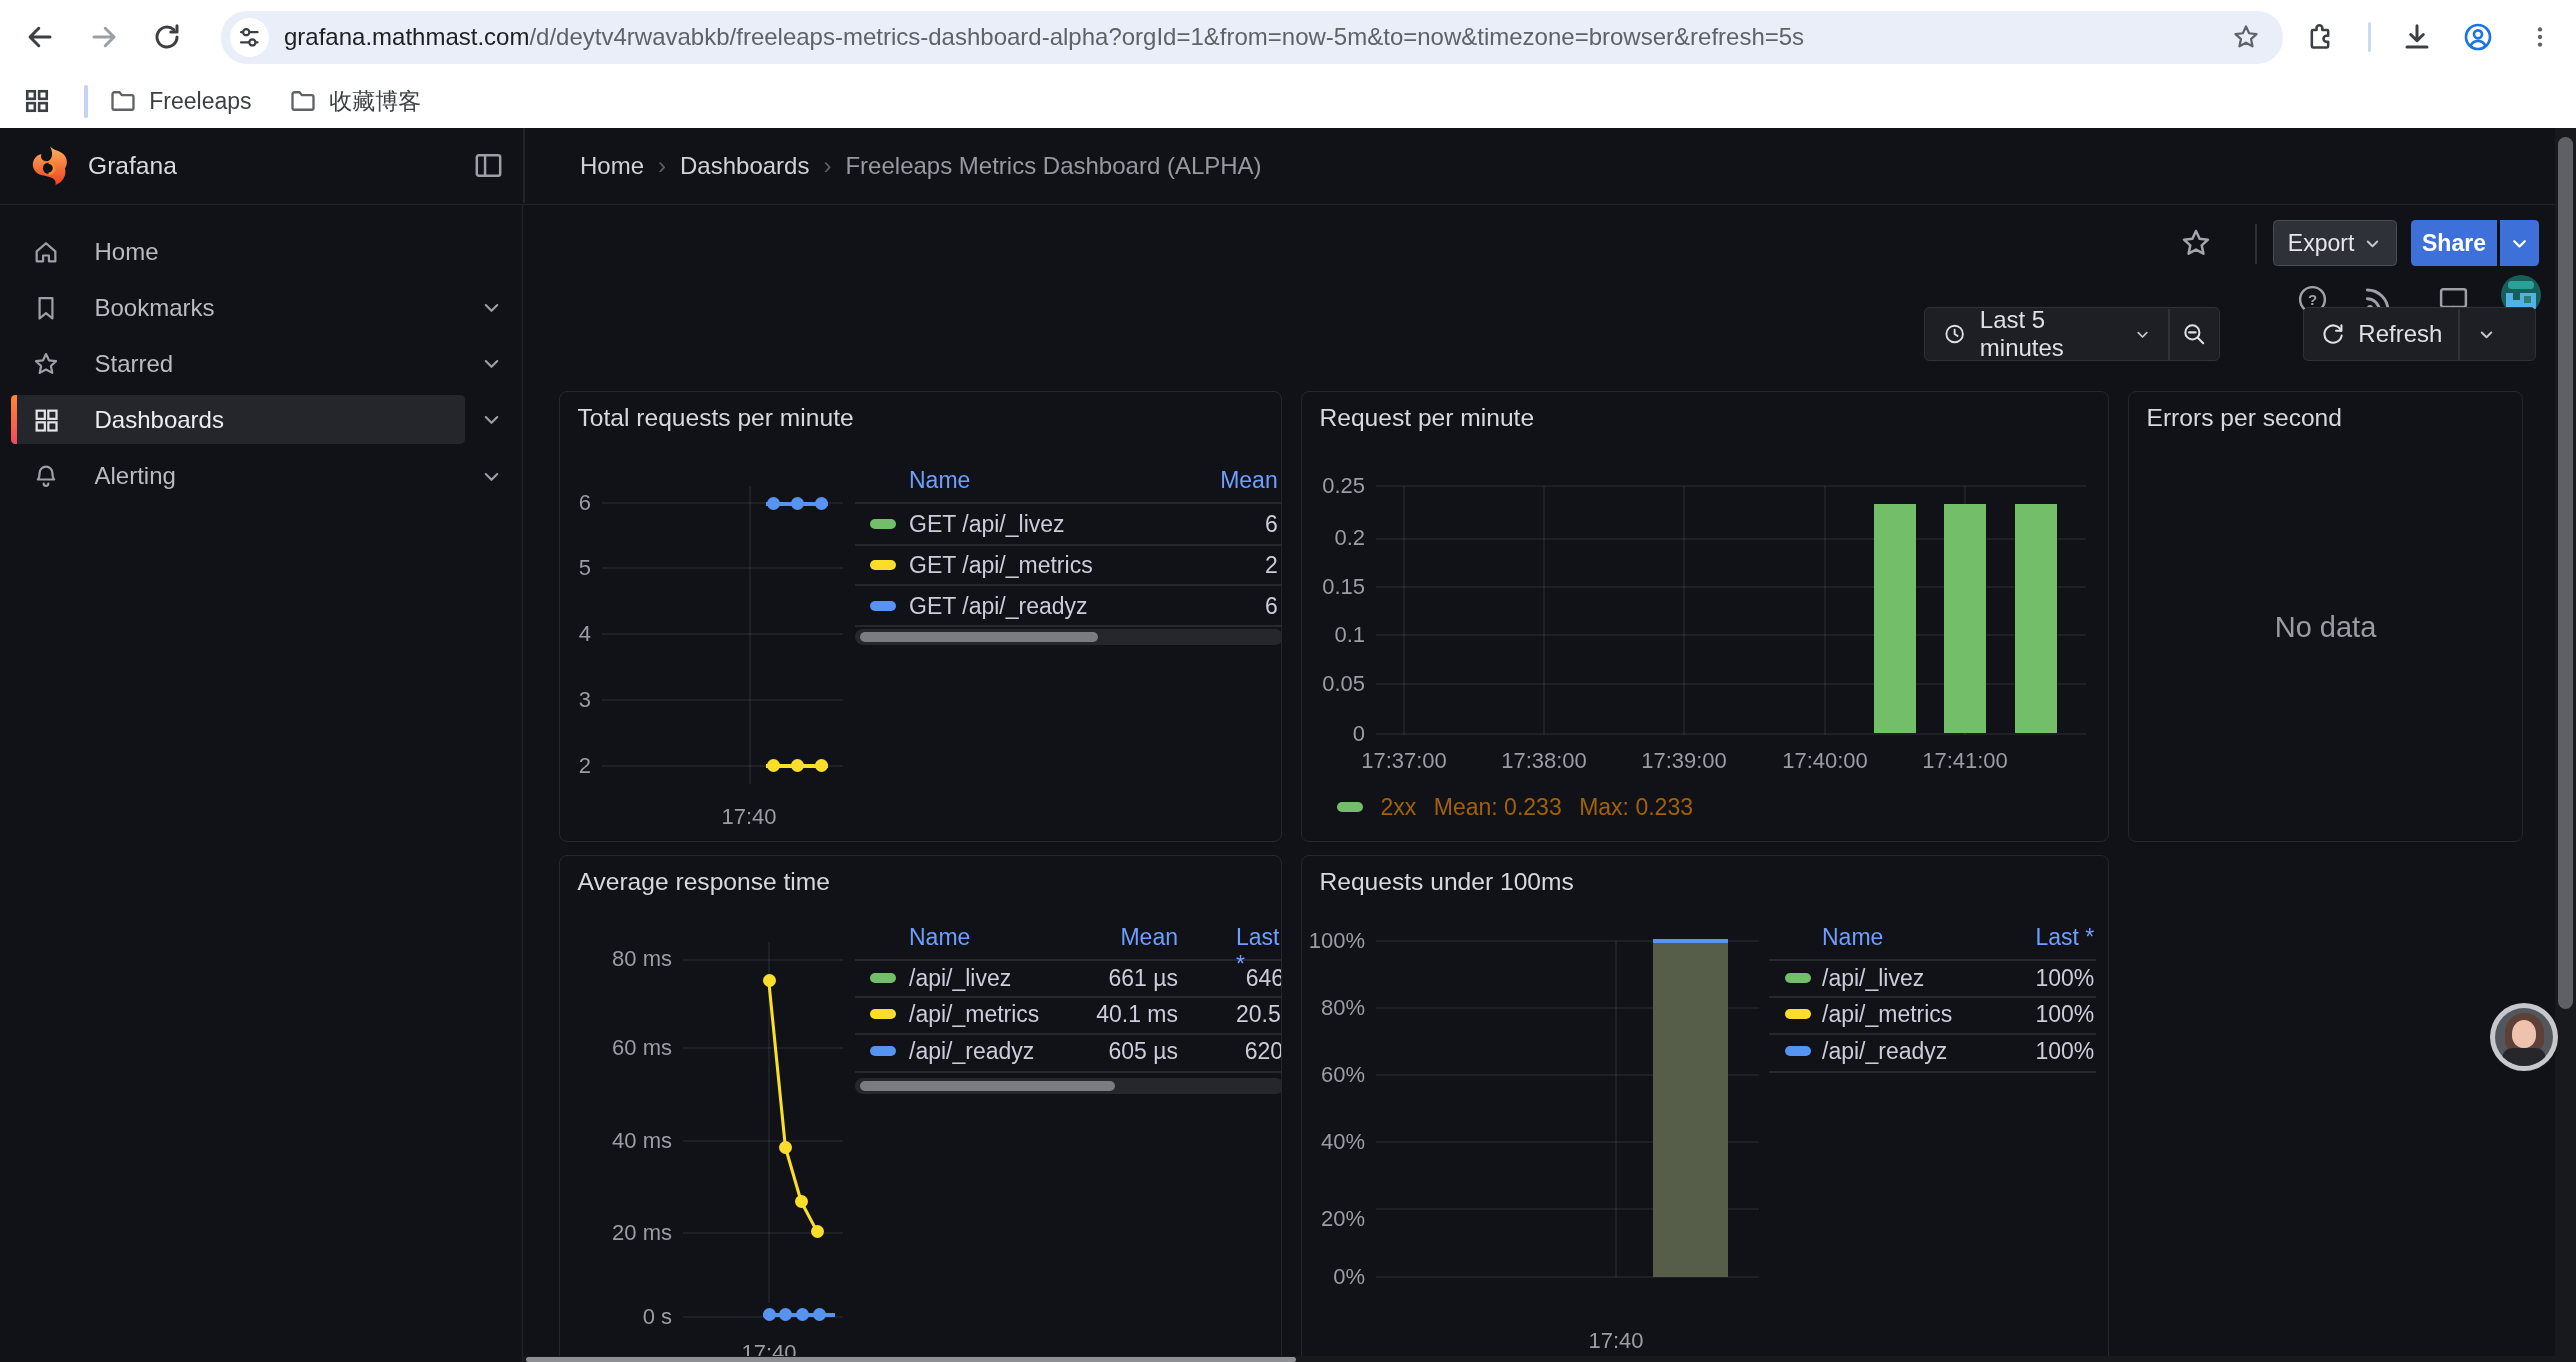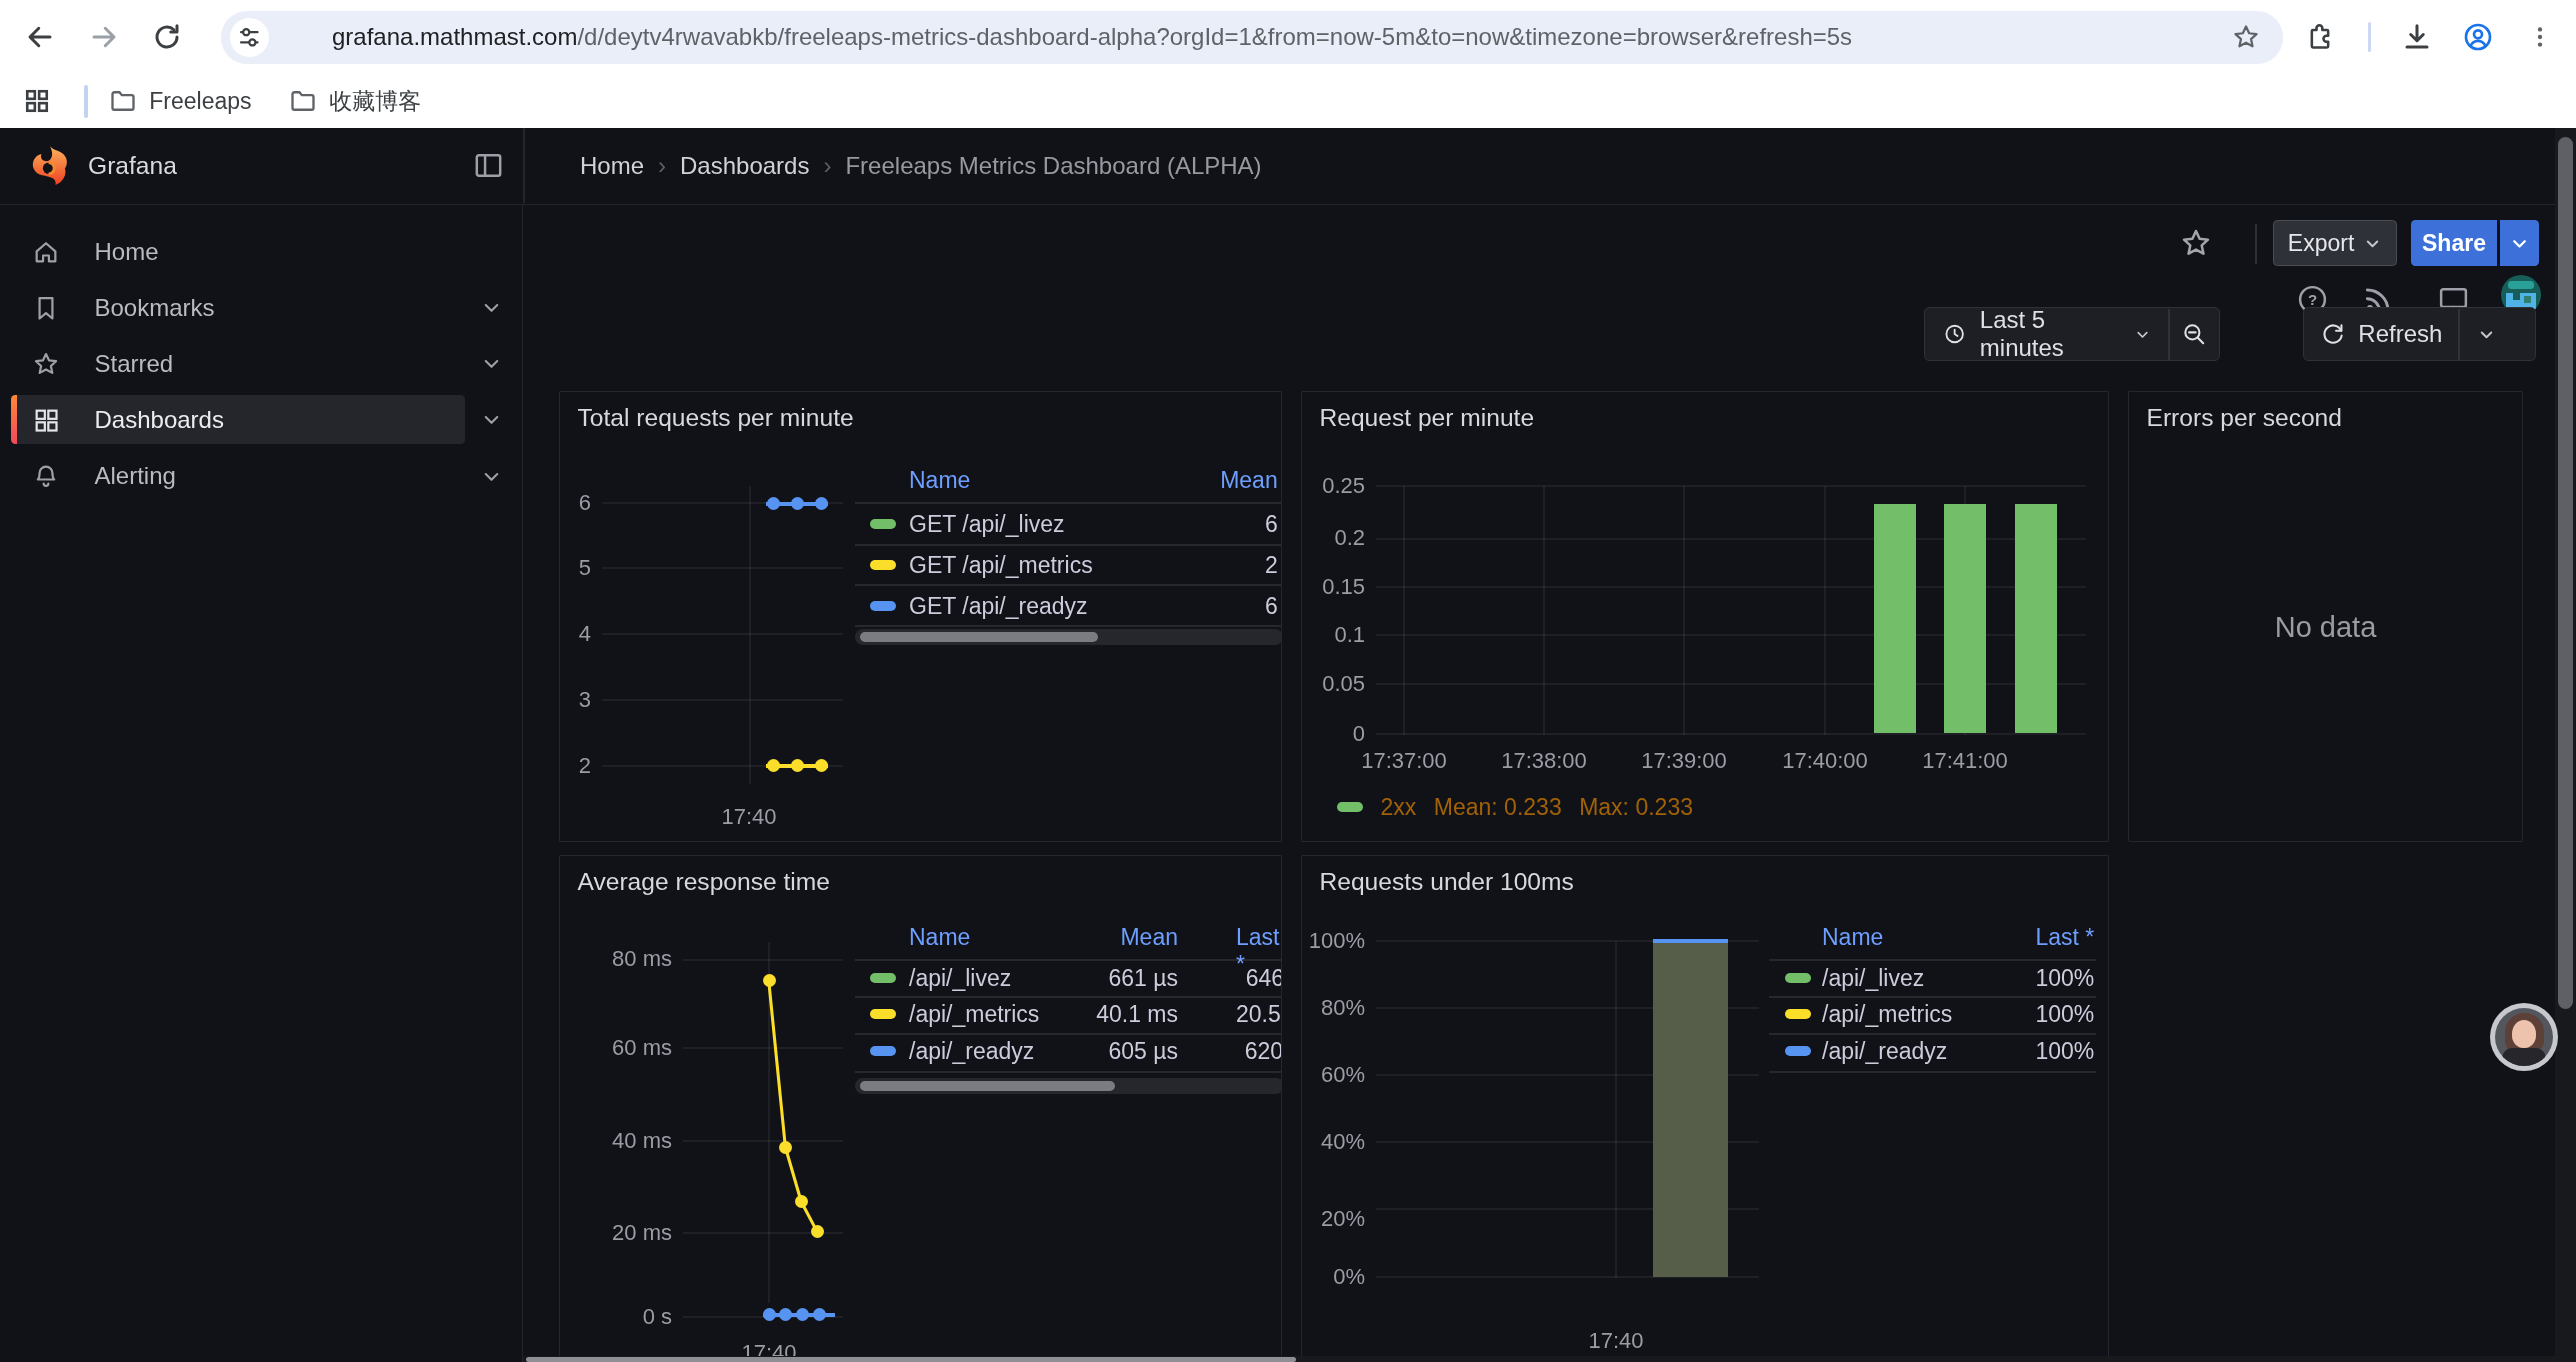--- a/index.html
+++ b/index.html
@@ -6,21 +6,21 @@
   *{box-sizing:border-box;font-family:"Liberation Sans",sans-serif;}
   .stage{position:relative;width:2576px;height:1363px;background:#111217;overflow:hidden;}
   .abs{position:absolute;}
 
   
   .chrome{position:absolute;left:0;top:0;width:2576px;height:128px;background:#ffffff;}
   .nav-btn{position:absolute;width:49px;height:49px;top:12.3px;border-radius:50%;display:flex;align-items:center;justify-content:center;}
   .urlbar{position:absolute;left:221px;top:10.5px;width:2062px;height:53px;border-radius:26px;background:#e9eef8;display:flex;align-items:center;}
   .tune-chip{position:absolute;left:8.8px;top:7px;width:39px;height:39px;border-radius:50%;background:#ffffff;display:flex;align-items:center;justify-content:center;}
   .url-text{position:absolute;left:63px;top:0;height:53px;display:flex;align-items:center;font-size:24px;white-space:nowrap;overflow:hidden;width:1911px;}
-  .u-dom{color:#202124;margin-left:48px;}
+  .u-dom{color:#202124;}
   .u-path{color:#5f6368;}
   .cap-star{position:absolute;right:23px;top:12.3px;}
   .bkbar{position:absolute;left:0;top:74px;width:2576px;height:54px;background:#ffffff;}
   .bk-item{position:absolute;top:7px;height:40px;display:flex;align-items:center;gap:12.3px;color:#3c4043;font-size:23px;}
   .bk-div{position:absolute;left:84px;top:10.5px;width:3.5px;height:33px;background:#c3d3f0;border-radius:1.8px;}
 
   
   .gheader{position:absolute;left:0;top:128px;width:2576px;height:77px;background:#111217;border-bottom:1.8px solid #22252b;}
   .brand-text{position:absolute;left:88px;top:0;height:75px;display:flex;align-items:center;font-size:24.6px;color:#d9dade;}
   .vline-hdr{position:absolute;left:523px;top:0;width:1.8px;height:75px;background:#22252b;}
@@ -43,21 +43,21 @@
   .side-chev{position:absolute;left:480px;width:23px;height:23px;}
 
   .subbar-div{position:absolute;left:2255px;top:224px;width:1.8px;height:40px;background:#2e3036;}
   .btn-export{position:absolute;left:2273px;top:220px;width:124px;height:46px;border-radius:4.4px;background:#2f3138;border:1.8px solid #4b4d55;display:flex;align-items:center;justify-content:center;gap:8.8px;color:#e6e7ec;font-size:23px;}
   .btn-share{position:absolute;left:2411px;top:220px;width:86px;height:46px;border-radius:4.4px 0 0 4.4px;background:#3d71d9;display:flex;align-items:center;justify-content:center;color:#fff;font-size:23px;font-weight:700;}
   .btn-share-chev{position:absolute;left:2500px;top:220px;width:39px;height:46px;border-radius:0 4.4px 4.4px 0;background:#3d71d9;display:flex;align-items:center;justify-content:center;}
 
   .tgroup{position:absolute;top:307px;height:54px;border:1.8px solid #2f3237;border-radius:5.3px;background:#1d1f25;display:flex;align-items:center;color:#dfe0e5;font-size:24px;}
   .tg-div{width:1.8px;height:51px;background:#2f3237;}
 
-  .panel{position:absolute;background:#111217;border:1.8px solid #25272e;border-radius:1px;overflow:hidden;}
+  .panel{position:absolute;background:#111217;border:1.8px solid #25272e;border-radius:8px;overflow:hidden;}
   .ptitle{position:absolute;left:17.5px;top:12.3px;font-size:24.6px;font-weight:500;color:#d8d9de;}
   .yticks .tick{position:absolute;right:0;transform:translateY(-50%);color:#9a9da5;font-size:22px;white-space:nowrap;}
   .xticks .tick{position:absolute;transform:translateX(-50%);color:#9a9da5;font-size:22px;white-space:nowrap;}
   .nodata{position:absolute;left:0;top:219px;width:100%;text-align:center;font-size:29px;color:#9a9ba3;}
 
   .ltable{position:absolute;}
   .ltable .thead{position:absolute;height:35px;font-size:23px;font-weight:500;color:#6e9fff;}
   .ltable .sep{position:absolute;left:0;width:100%;height:1.8px;background:rgba(204,204,220,0.12);}
   .ltable .cell{position:absolute;font-size:23px;color:#ccccdc;white-space:nowrap;}
   .swatch{position:absolute;width:26px;height:9.6px;border-radius:5.3px;}

